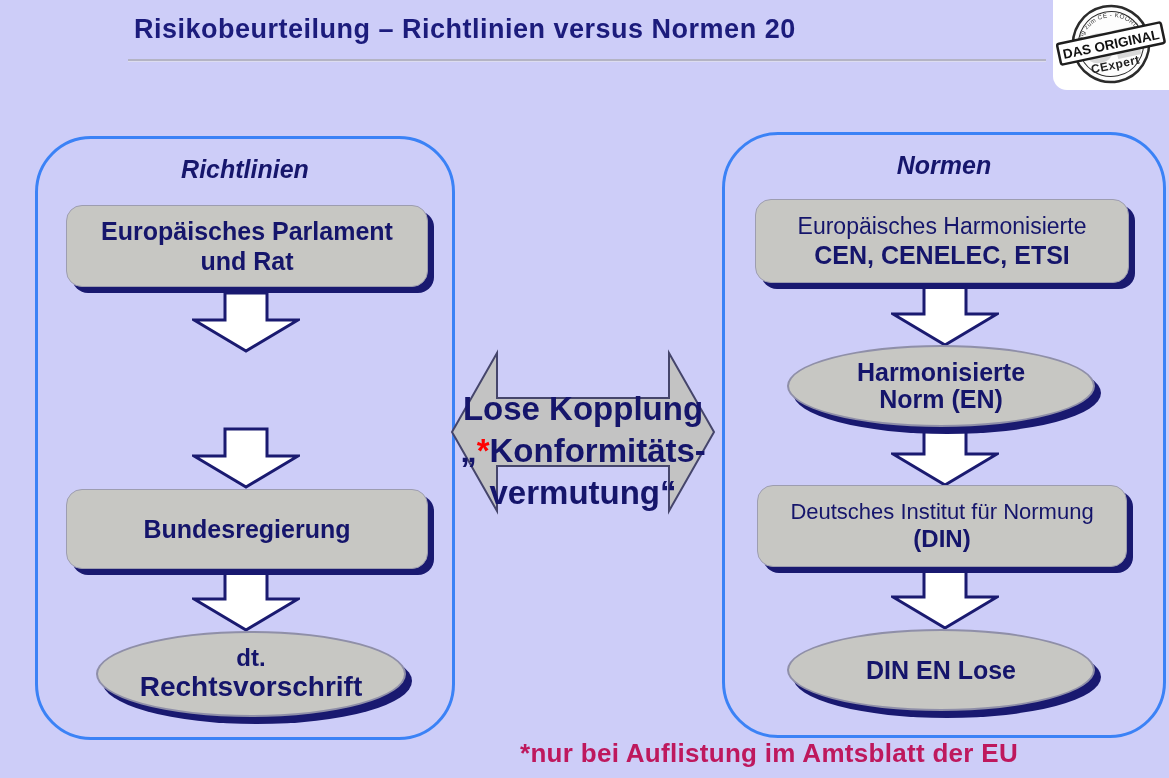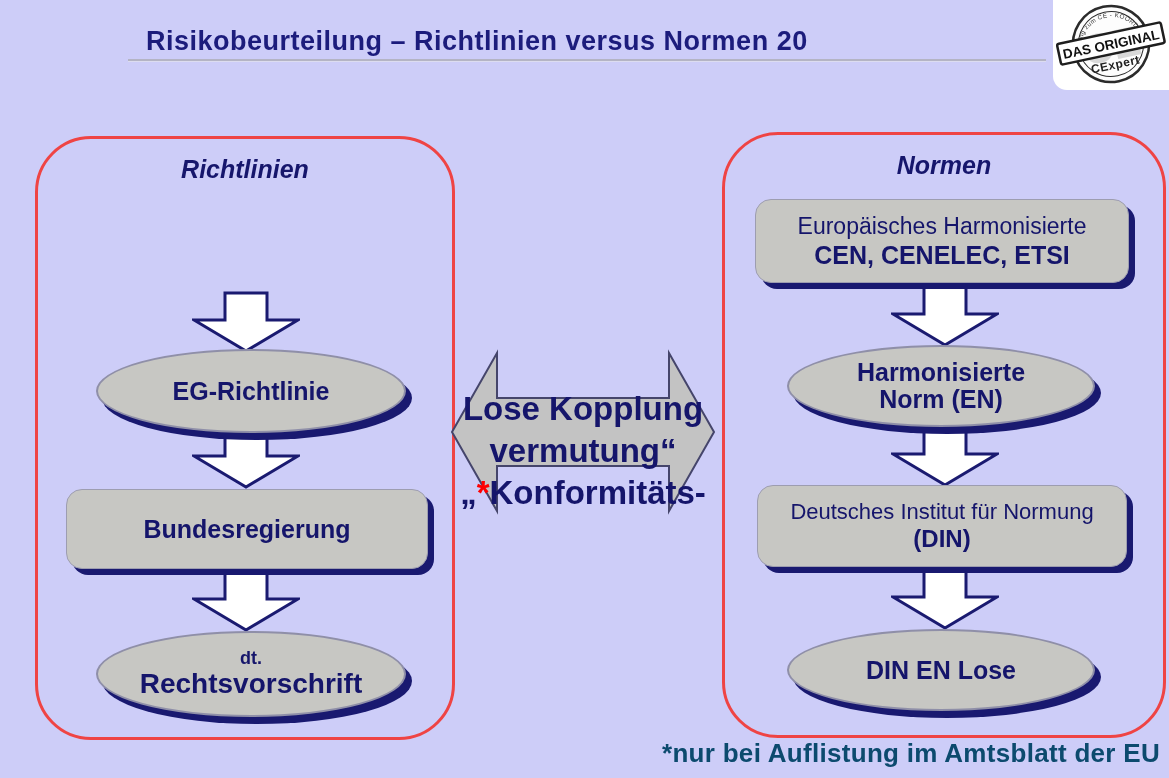--- a/index.html
+++ b/index.html
@@ -1,29 +1,29 @@
 <!DOCTYPE html>
 <html><head>
 <meta charset="utf-8">
 <style>
   html,body { margin:0; padding:0; }
   body { font-family: "Liberation Sans", sans-serif; background:#cdcdf8; }
   .stage { position:relative; width:1169px; height:778px; background:#cdcdf8; overflow:hidden; }
 
   
   .logo-box { position:absolute; left:0; top:0; width:90px; height:86px; background:#ffffff; }
-  .slide-title { position:absolute; left:130px; top:10px; width:920px; margin:16px;
+  .slide-title { position:absolute; left:130px; top:10px; width:920px; margin:4px;
                  font-size:27px; font-weight:bold; letter-spacing:0.5px; color:#1c1c7c; }
   .title-rule { position:absolute; left:128px; top:59px; width:918px; height:2px;
                 background:#b4b4c4; border-bottom:1px solid #dcdcf0; }
   .stamp-box { position:absolute; left:1053px; top:0; width:116px; height:90px;
                background:#ffffff; border-radius:0 0 0 14px; }
 
   
-  .panel { position:absolute; border:3px solid #ef4444; border-radius:56px; }
+  .panel { position:absolute; border:3px solid #3b82f6; border-radius:56px; }
   .panel-left  { left:35px;  top:136px; width:414px; height:598px; }
   .panel-right { left:722px; top:132px; width:438px; height:600px; }
   .panel-title { position:absolute; top:16px; left:0; width:100%; text-align:center;
                  font-size:25px; font-weight:bold; font-style:italic; color:#16166c; }
 
   
   .node { position:absolute; background:#c7c7c3; color:#15156b; z-index:2;
           display:flex; flex-direction:column; justify-content:center; align-items:center;
           text-align:center; }
   .node.rect    { border-radius:16px; border:1px solid #9d9db0; box-shadow:6px 6px 0 #191970; }
@@ -34,22 +34,22 @@
   .down-arrow { position:absolute; z-index:1; }
 
   
   .connector-arrow { position:absolute; left:450px; top:341px; z-index:1; }
   .connector-text { position:absolute; left:450px; top:388px; width:266px; z-index:2;
                     text-align:center; font-size:33px; font-weight:bold; color:#15156b;
                     line-height:1.28; }
   .red { color:#ff0000; }
 
   
-  .footnote { position:absolute; left:520px; top:738px; width:640px; text-align:right;
-              font-size:26px; font-weight:bold; letter-spacing:0.3px; color:#0c4a6e; }
+  .footnote { position:absolute; left:520px; top:738px; width:640px; 
+              font-size:26px; font-weight:bold; letter-spacing:0.3px; color:#be185d; }
 </style>
 </head>
 <body>
 
 <div class="stage">
 
 
   <h1 class="slide-title">Risikobeurteilung – Richtlinien versus Normen 20</h1>
   <div class="title-rule"></div>
 
@@ -66,43 +66,44 @@
         <rect x="5" y="33" width="106" height="21" fill="#ffffff" stroke="#1e1e1e" stroke-width="2.5" rx="2"></rect>
         <text x="58" y="49" text-anchor="middle" font-size="13.5" font-weight="bold" fill="#111111" font-family="Liberation Sans, sans-serif">DAS ORIGINAL</text>
         <text x="58" y="69" text-anchor="middle" font-size="12" font-weight="bold" letter-spacing="0.5" fill="#222222" font-family="Liberation Sans, sans-serif">CExpert</text>
       </g>
     </svg>
   </div>
 
   <section class="panel panel-left">
     <div class="panel-title">Richtlinien</div>
 
+    <div class="node rect" style="left:28px; top:66px; width:360px; height:80px;">
+      <span class="line-bold">Europäisches Parlament</span>
+      <span class="line-bold">und Rat</span>
+    </div>
 
     <svg class="down-arrow" style="left:154px; top:152px;" width="108" height="62" viewBox="0 0 108 62">
       <polygon points="33,2 75,2 75,29 106,29 54,60 2,29 33,29" fill="#ffffff" stroke="#1a1a70" stroke-width="3"></polygon>
     </svg>
 
-    <div class="node ellipse" style="left:58px; top:210px; width:306px; height:80px;">
-      <span class="line-bold">EG-Richtlinie</span>
-    </div>
 
     <svg class="down-arrow" style="left:154px; top:288px;" width="108" height="62" viewBox="0 0 108 62">
       <polygon points="33,2 75,2 75,29 106,29 54,60 2,29 33,29" fill="#ffffff" stroke="#1a1a70" stroke-width="3"></polygon>
     </svg>
 
     <div class="node rect" style="left:28px; top:350px; width:360px; height:78px;">
       <span class="line-bold">Bundesregierung</span>
     </div>
 
     <svg class="down-arrow" style="left:154px; top:431px;" width="108" height="62" viewBox="0 0 108 62">
       <polygon points="33,2 75,2 75,29 106,29 54,60 2,29 33,29" fill="#ffffff" stroke="#1a1a70" stroke-width="3"></polygon>
     </svg>
 
     <div class="node ellipse" style="left:58px; top:492px; width:306px; height:82px;">
-      <span class="line-bold" style="font-size:18px; line-height:1.1;">dt.</span>
+      <span class="line-bold" style="font-size:24px; line-height:1.1;">dt.</span>
       <span class="line-bold" style="font-size:28px; line-height:1.1;">Rechtsvorschrift</span>
     </div>
   </section>
 
   <section class="panel panel-right">
     <div class="panel-title">Normen</div>
 
     <div class="node rect" style="left:30px; top:64px; width:372px; height:82px;">
       <span class="line-reg" style="font-size:23px;">Europäisches Harmonisierte</span>
       <span class="line-bold">CEN, CENELEC, ETSI</span>
@@ -133,19 +134,19 @@
     <div class="node ellipse" style="left:62px; top:494px; width:304px; height:78px;">
       <span class="line-bold">DIN EN Lose</span>
     </div>
   </section>
 
   <svg class="connector-arrow" width="266" height="182" viewBox="0 0 266 182">
     <polygon points="2,91 47,12 47,57 219,57 219,12 264,91 219,170 219,125 47,125 47,170" fill="#c3c3c3" stroke="#45456b" stroke-width="2"></polygon>
   </svg>
   <div class="connector-text">
     <div>Lose Kopplung</div>
+    <div><span>„</span><span class="red">*</span><span>Konformitäts-</span></div>
     <div>vermutung“</div>
-    <div><span>„</span><span class="red">*</span><span>Konformitäts-</span></div>
   </div>
 
   <div class="footnote">*nur bei Auflistung im Amtsblatt der EU</div>
 
 </div>
 
 </body></html>

